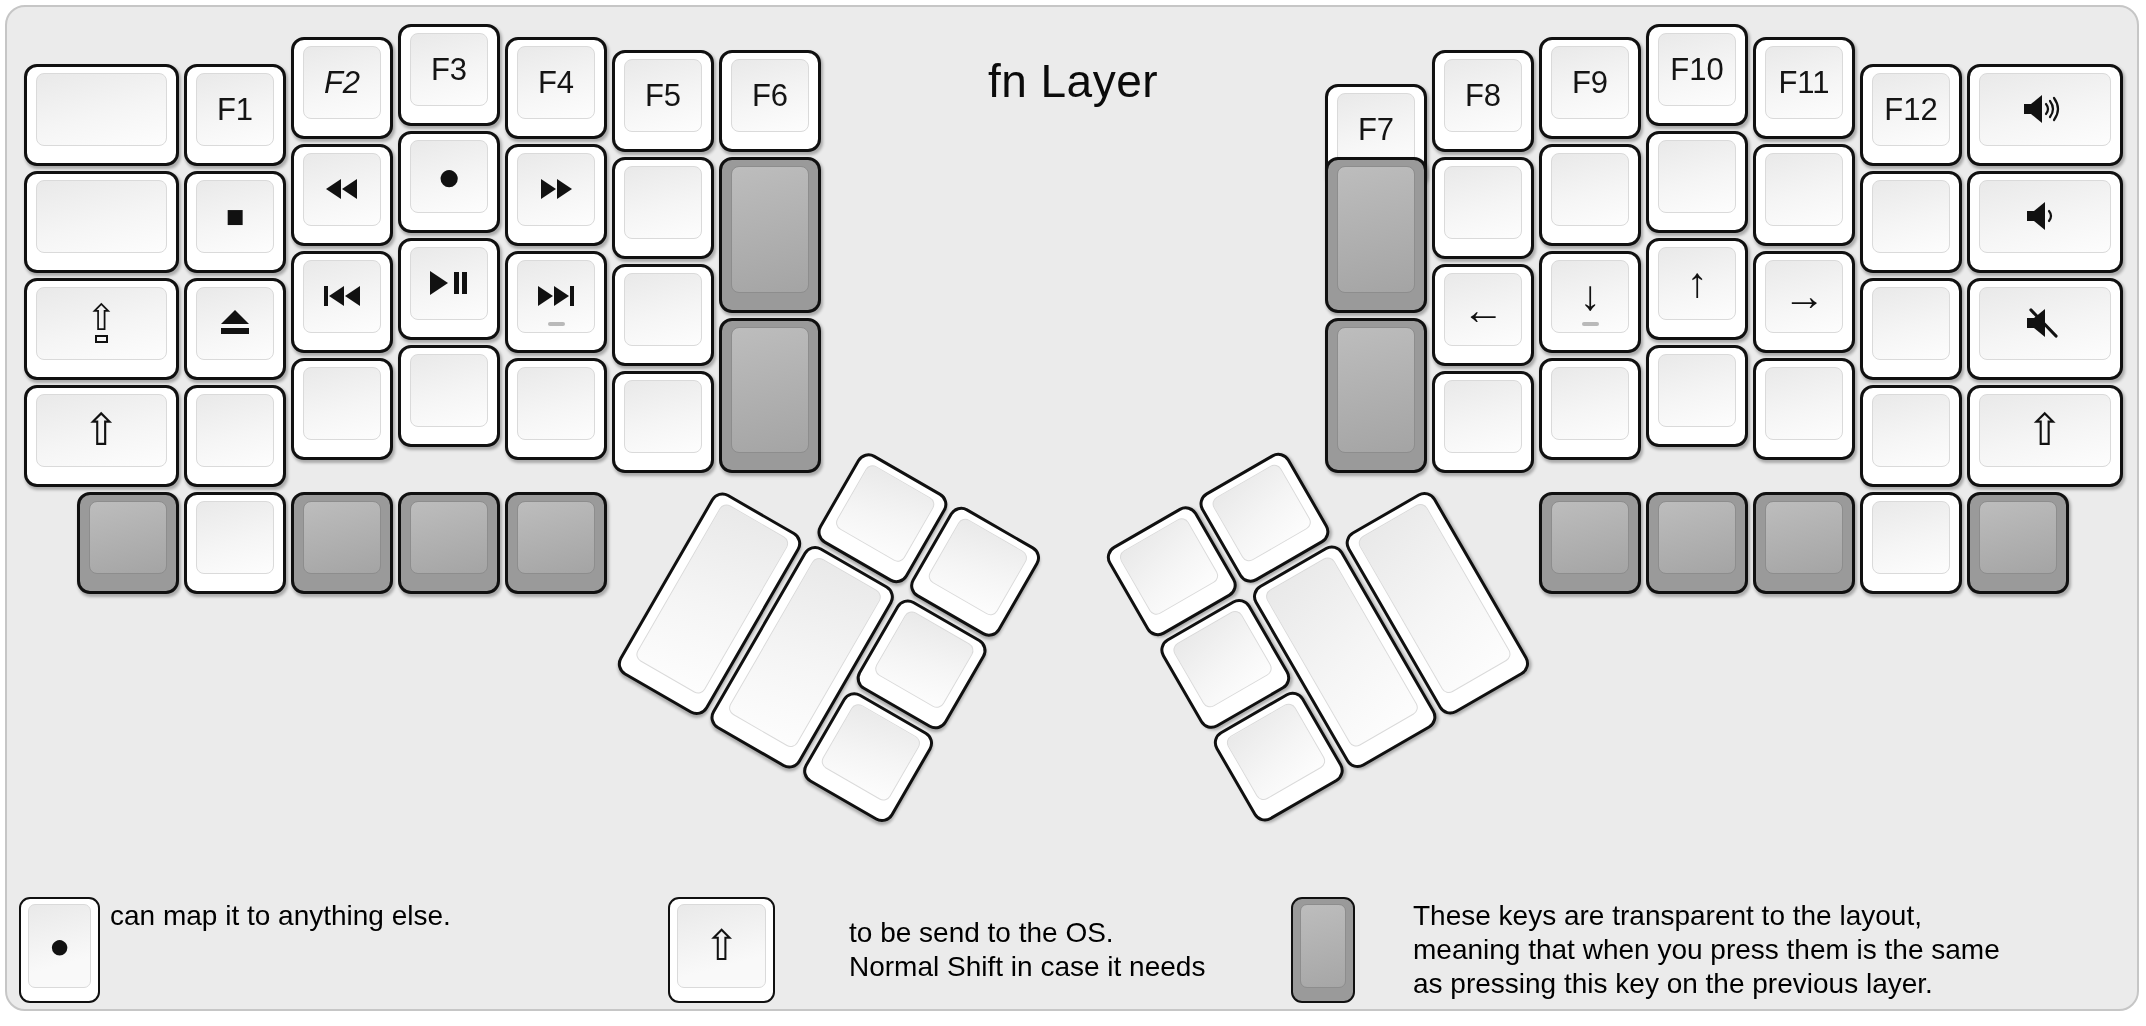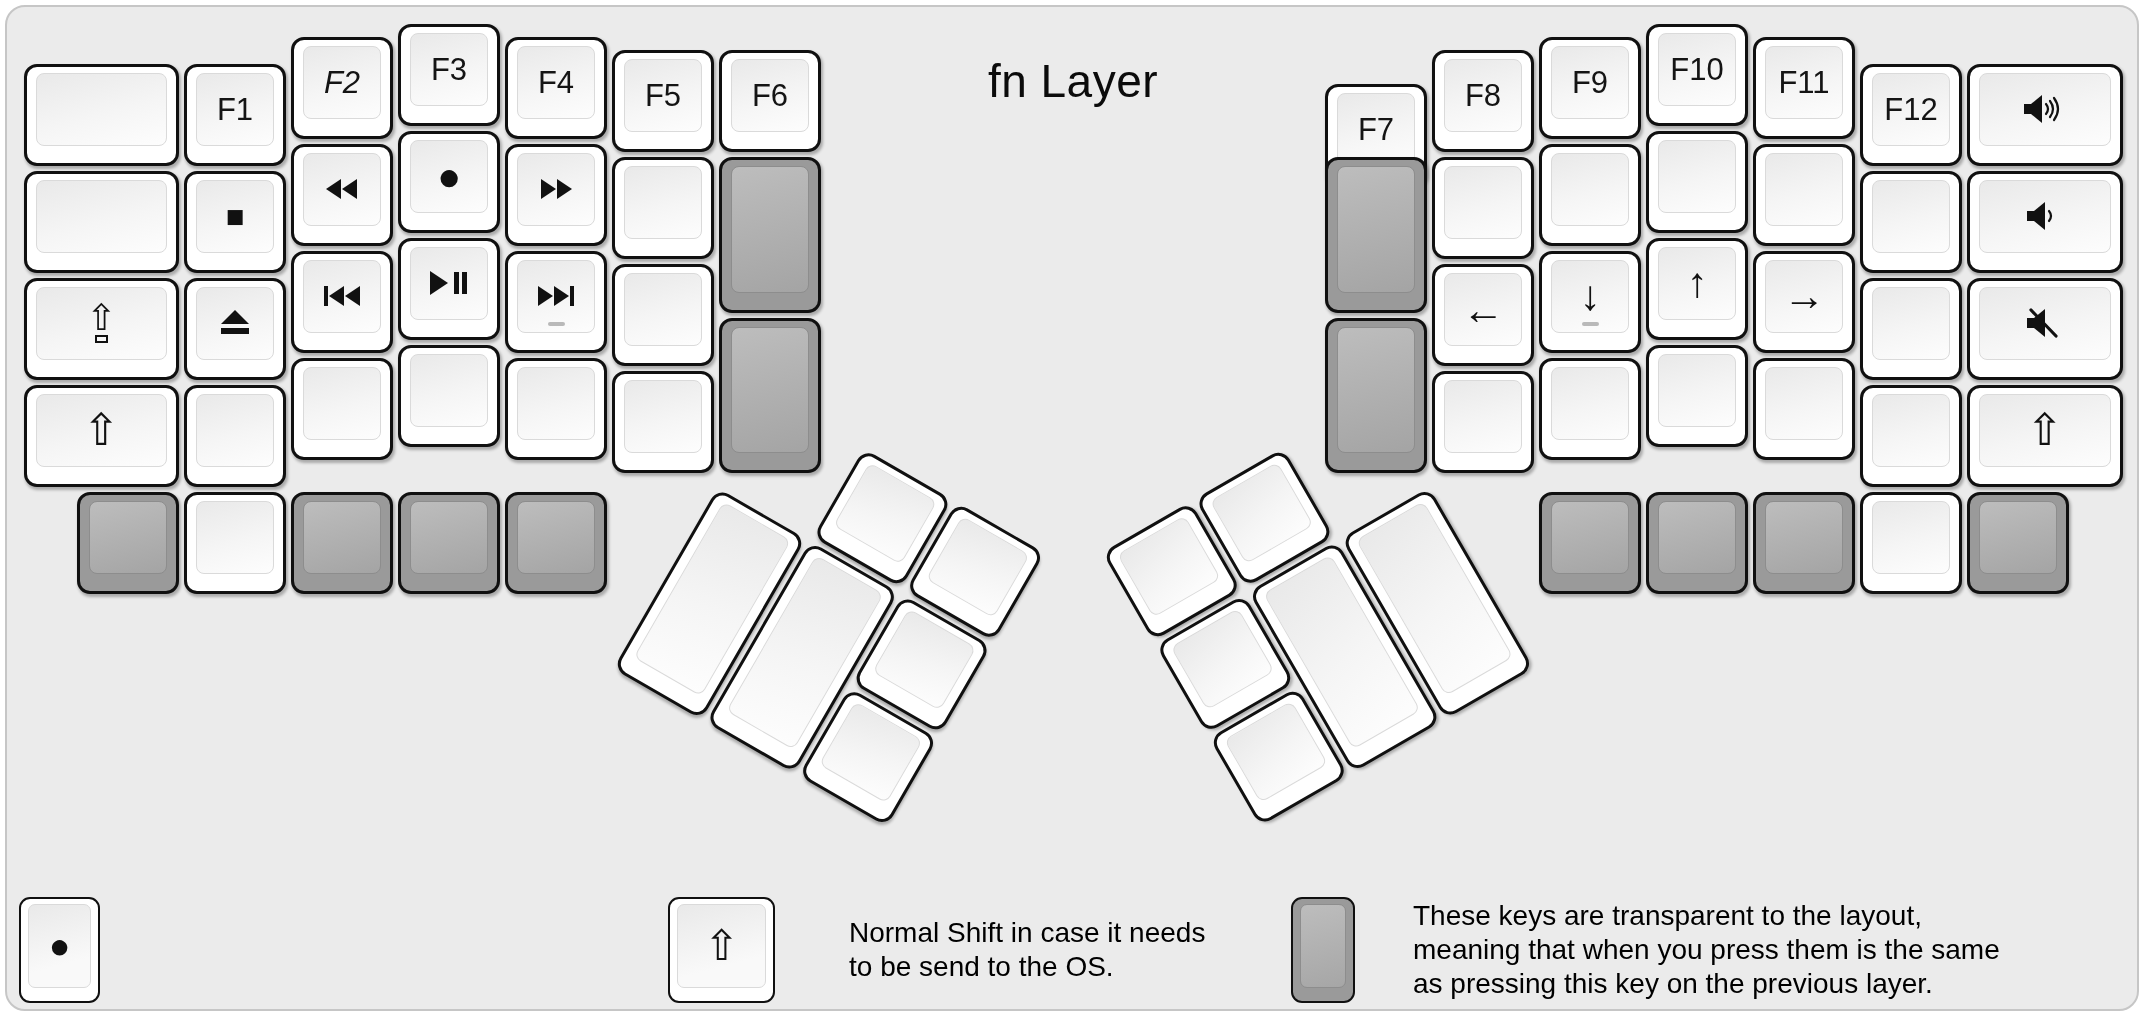--- a/index.html
+++ b/index.html
@@ -424,30 +424,31 @@
       </div>
     </div>
 
   <div>
     <div class="lkey lkey-0">
       <div class="lcap">
         <span class="lglyph">●</span>
       </div>
     </div>
     <div class="legend-text lt-0">
+      <div>can map it to anything else.</div>
     </div>
 
     <div class="lkey lkey-1">
       <div class="lcap">
         <span class="lglyph shift">⇧</span>
       </div>
     </div>
     <div class="legend-text lt-1">
+      <div>to be send to the OS.</div>
       <div>Normal Shift in case it needs</div>
-      <div>to be send to the OS.</div>
     </div>
 
     <div class="lkey lkey-2 dark">
       <div class="lcap"></div>
     </div>
     <div class="legend-text lt-2">
       <div>These keys are transparent to the layout,</div>
       <div>meaning that when you press them is the same</div>
       <div>as pressing this key on the previous layer.</div>
     </div>

